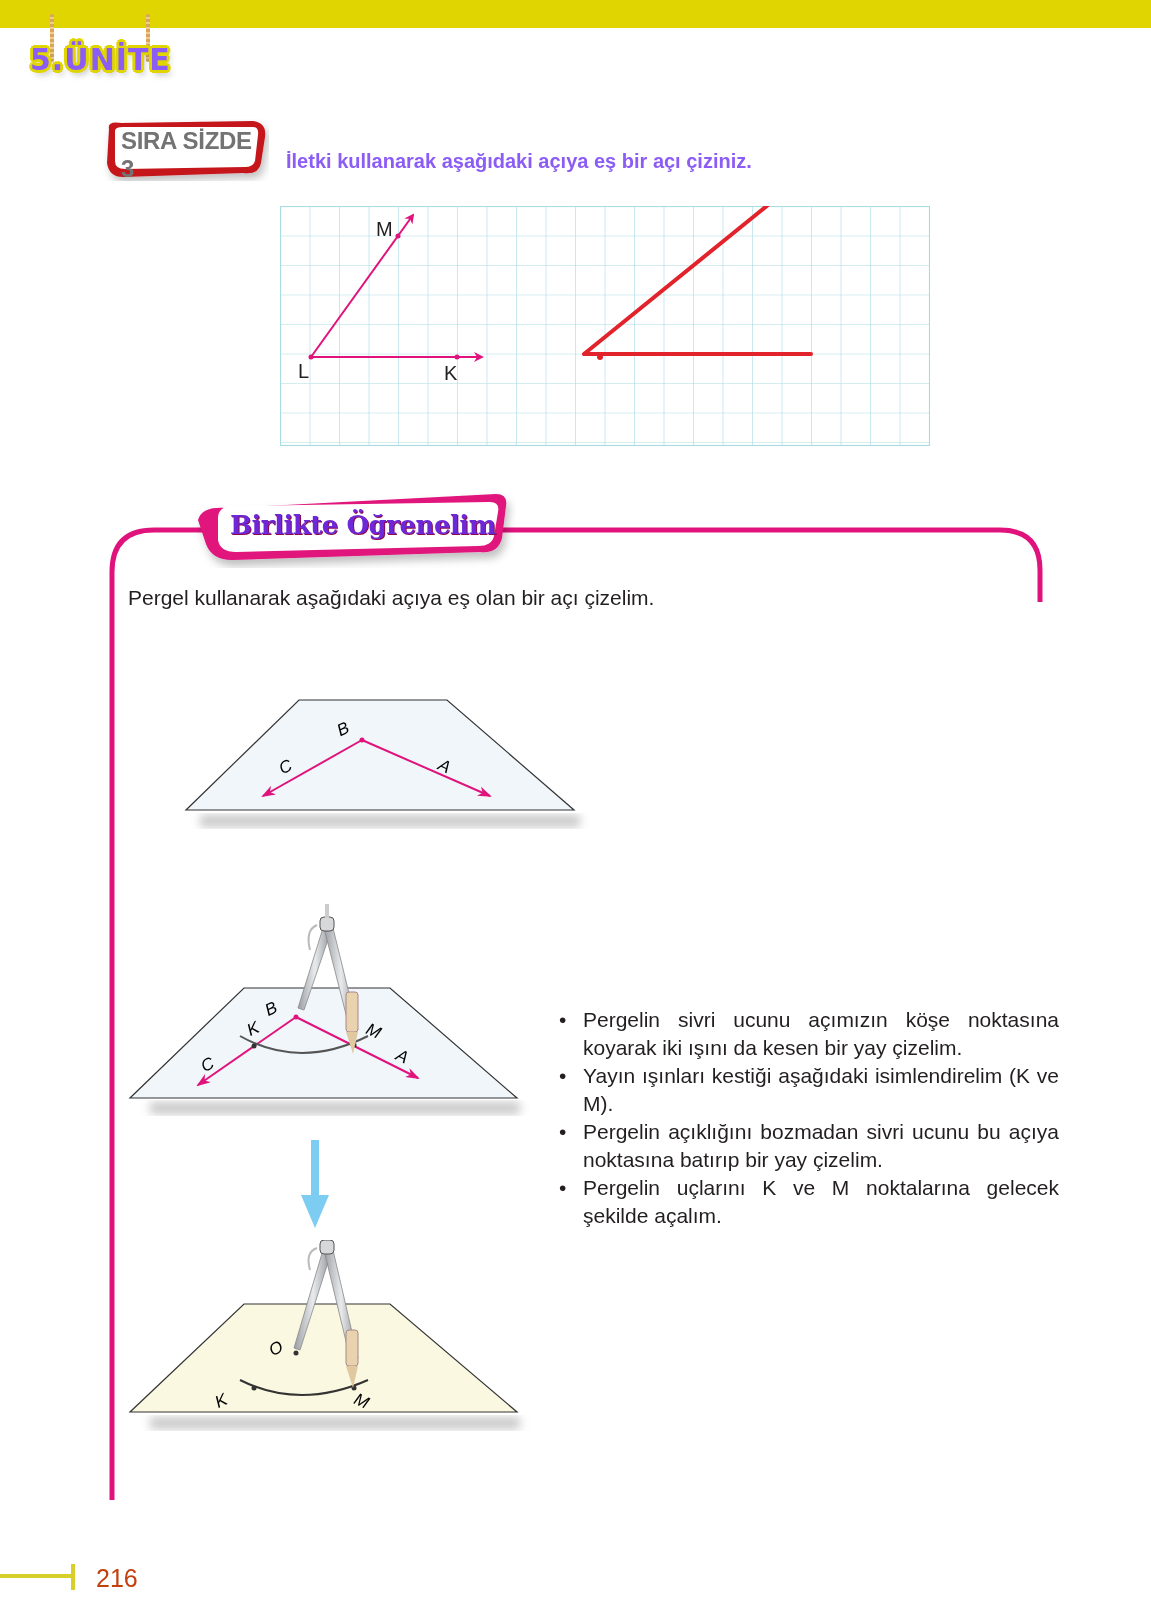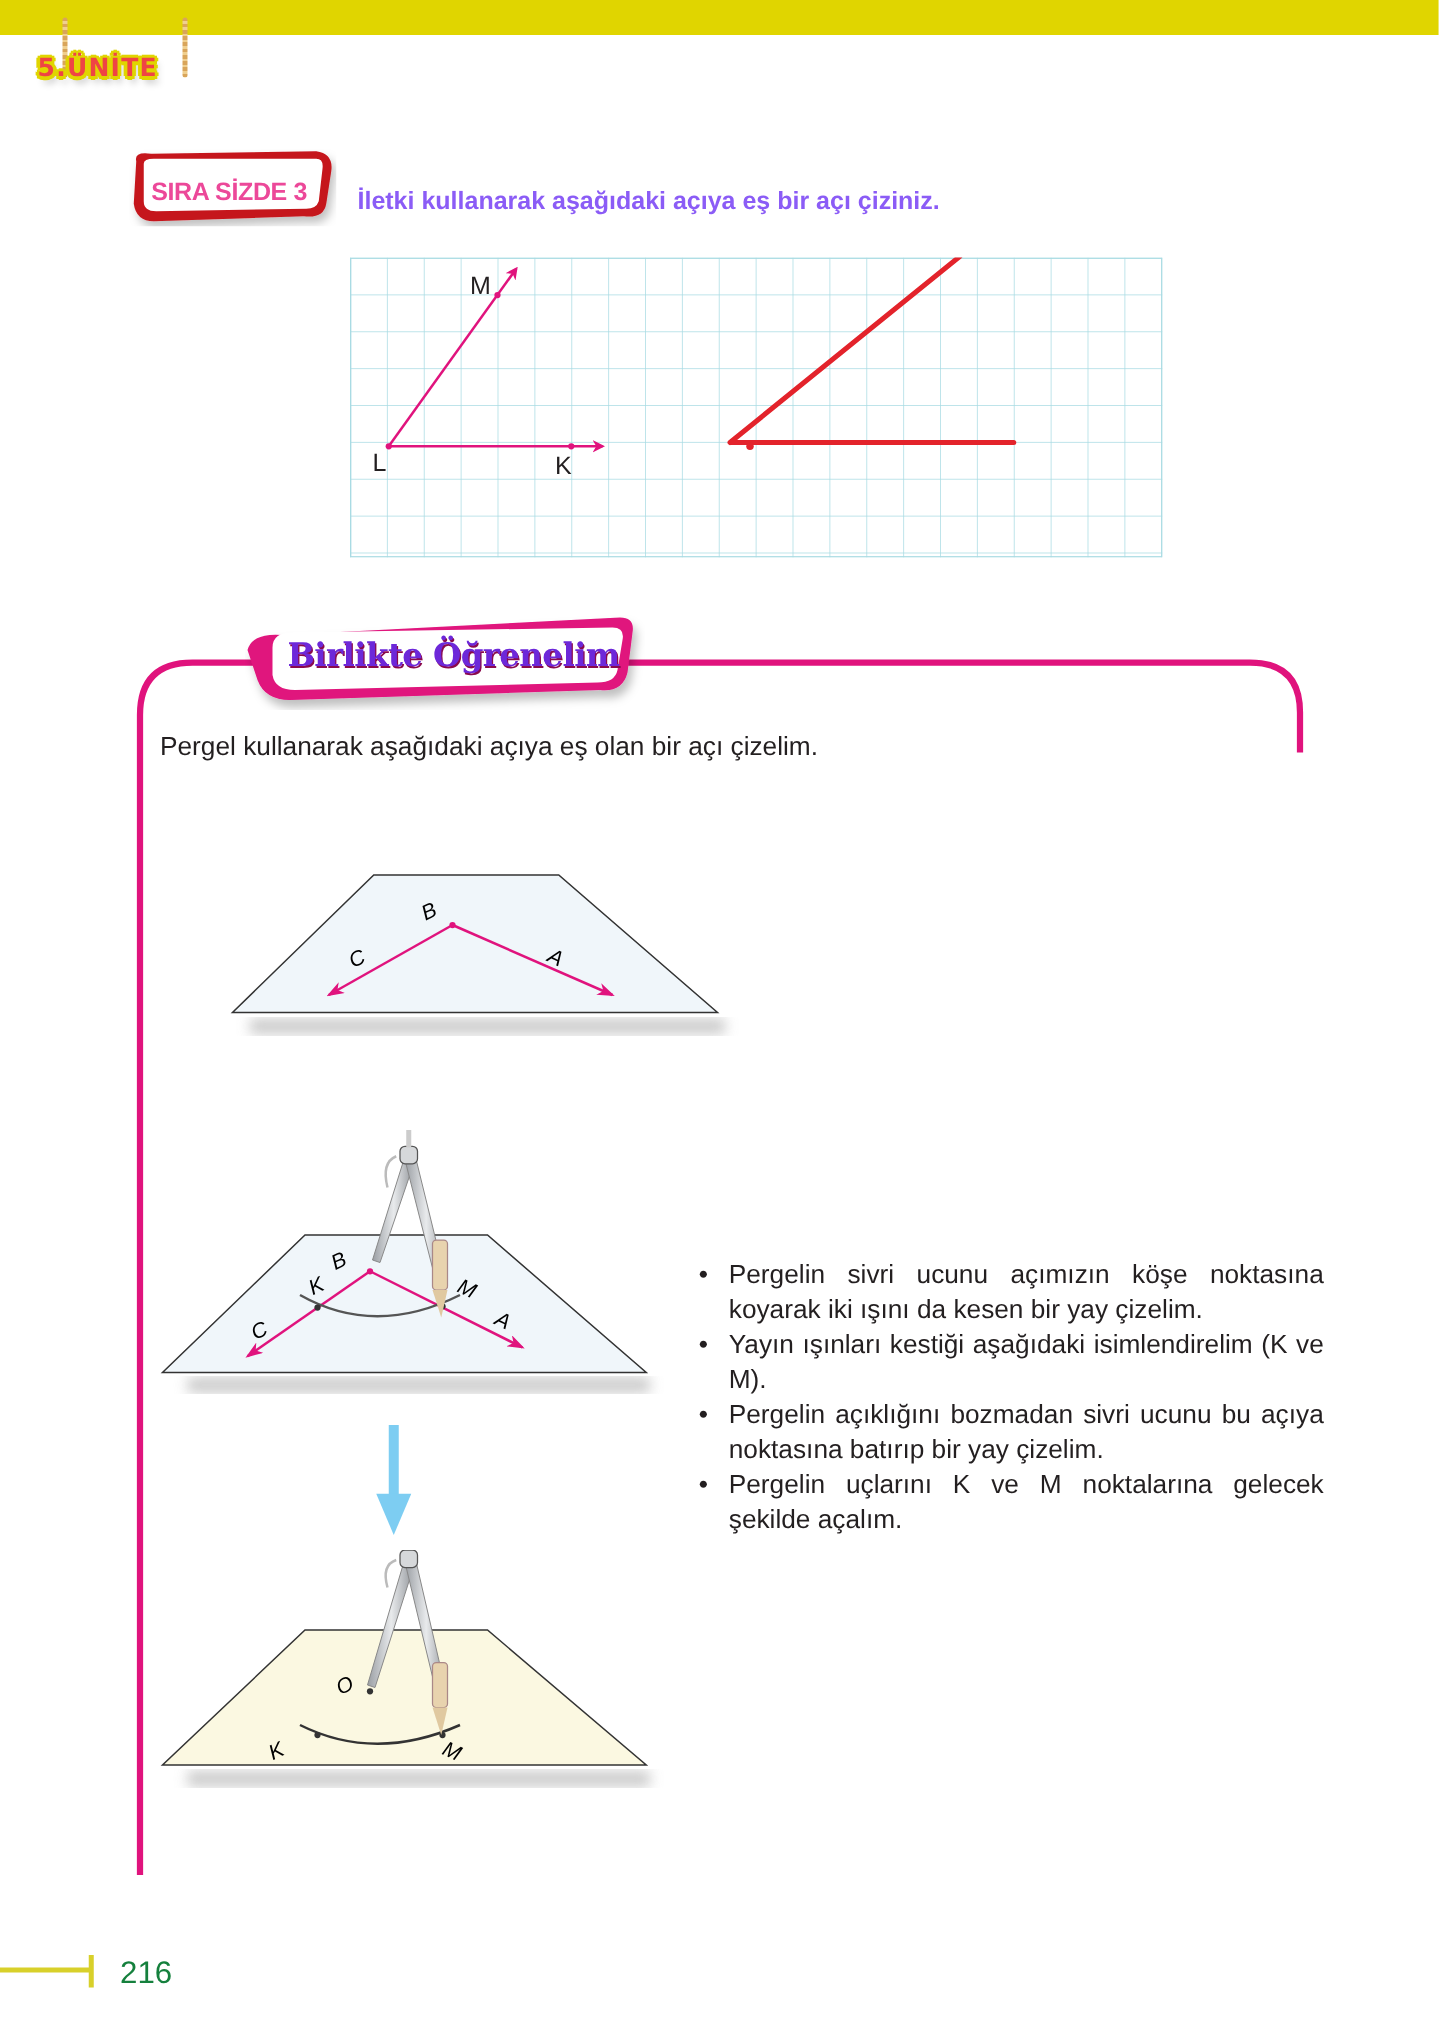--- a/index.html
+++ b/index.html
@@ -2,37 +2,37 @@
 <html><head>
 <meta charset="utf-8">
 <style>
   html, body { margin: 0; padding: 0; }
   body { width: 1151px; height: 1624px; position: relative; background: #ffffff; overflow: hidden;
          font-family: "Liberation Sans", sans-serif; color: #231f20; }
   .abs { position: absolute; }
   .topbar { left: 0; top: 0; width: 1151px; height: 28px; background: #e0d500; }
   .unit-badge { left: 26px; top: 14px; width: 140px; height: 80px; }
   .unit-text { position: absolute; left: 4px; top: 28px; font-family: "DejaVu Sans", sans-serif; font-weight: bold;
-               font-size: 20px; color: #ef4444; letter-spacing: 1px;
+               font-size: 30px; color: #8b5cf6; letter-spacing: 1px;
                text-shadow: 0 0 0 #e0d500, 2px 2px 0 #e0d500, -2px -2px 0 #e0d500, 2px -2px 0 #e0d500, -2px 2px 0 #e0d500, 0 3px 0 #e0d500, 3px 0 0 #e0d500, -3px 0 0 #e0d500, 0 -3px 0 #e0d500, 3px 5px 6px rgba(0,0,0,0.25); }
   .rope { position: absolute; top: 0; width: 4px; height: 48px; background: repeating-linear-gradient(180deg, #d9a55a 0 3px, #f0cf8e 3px 5px); border-radius: 2px; }
   .sira-badge { left: 103px; top: 119px; width: 166px; height: 62px; }
-  .sira-label { position: absolute; left: 18px; top: 24px; font-weight: bold; font-size: 20px; color: #ec4899; letter-spacing: -0.3px; }
+  .sira-label { position: absolute; left: 18px; top: 8px; font-weight: bold; font-size: 24px; color: #737373; letter-spacing: -0.3px; }
   .task-text { left: 286px; top: 150px; font-weight: bold; font-size: 20px; color: #8b5cf6; }
   .grid-wrap { left: 280px; top: 206px; width: 650px; height: 240px; }
   .frame-svg { left: 0; top: 0; }
   .birlikte { left: 196px; top: 492px; width: 320px; height: 76px; }
   .birlikte-title { position: absolute; left: 34px; top: 18px; font-family: "DejaVu Serif", serif; font-weight: bold;
                     font-size: 26px; color: #6d28d9; letter-spacing: -0.5px;
                     text-shadow: 1px 1px 0 #8a0a4c; }
   .intro { left: 128px; top: 586px; font-size: 21px; }
   .steps { left: 543px; top: 990px; width: 500px; margin: 16px; padding: 0; list-style: none; font-size: 21px; line-height: 28px; }
   .steps li { position: relative; padding-left: 24px; text-align: justify; }
   .steps li::before { content: "•"; position: absolute; left: 0; top: 0; }
-  .page-num { left: 96px; top: 1564px; font-size: 25px; color: #15803d; }
+  .page-num { left: 96px; top: 1564px; font-size: 25px; color: #c2410c; }
 </style>
 </head>
 <body>
 
 <div class="abs topbar"></div>
 
 <div class="abs unit-badge">
   <div class="rope" style="left:24px;"></div>
   <div class="rope" style="left:120px;"></div>
   <span class="unit-text">5.ÜNİTE</span>

